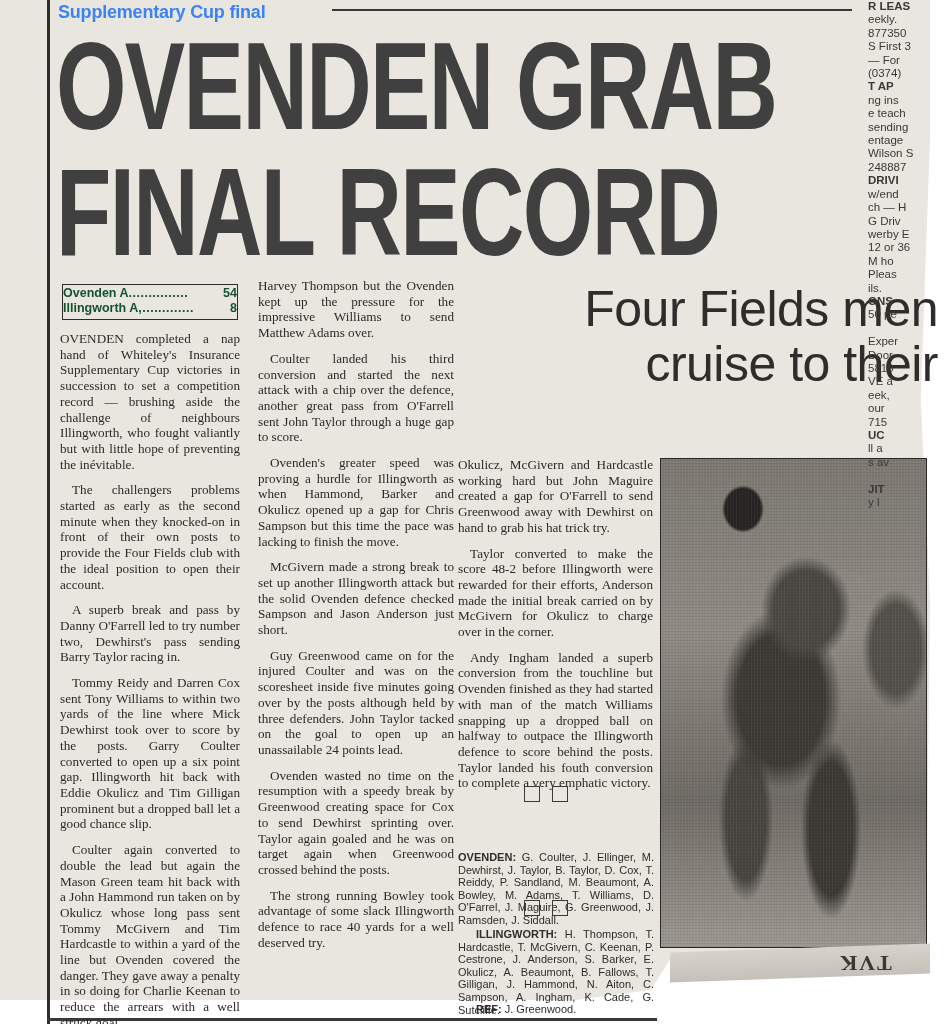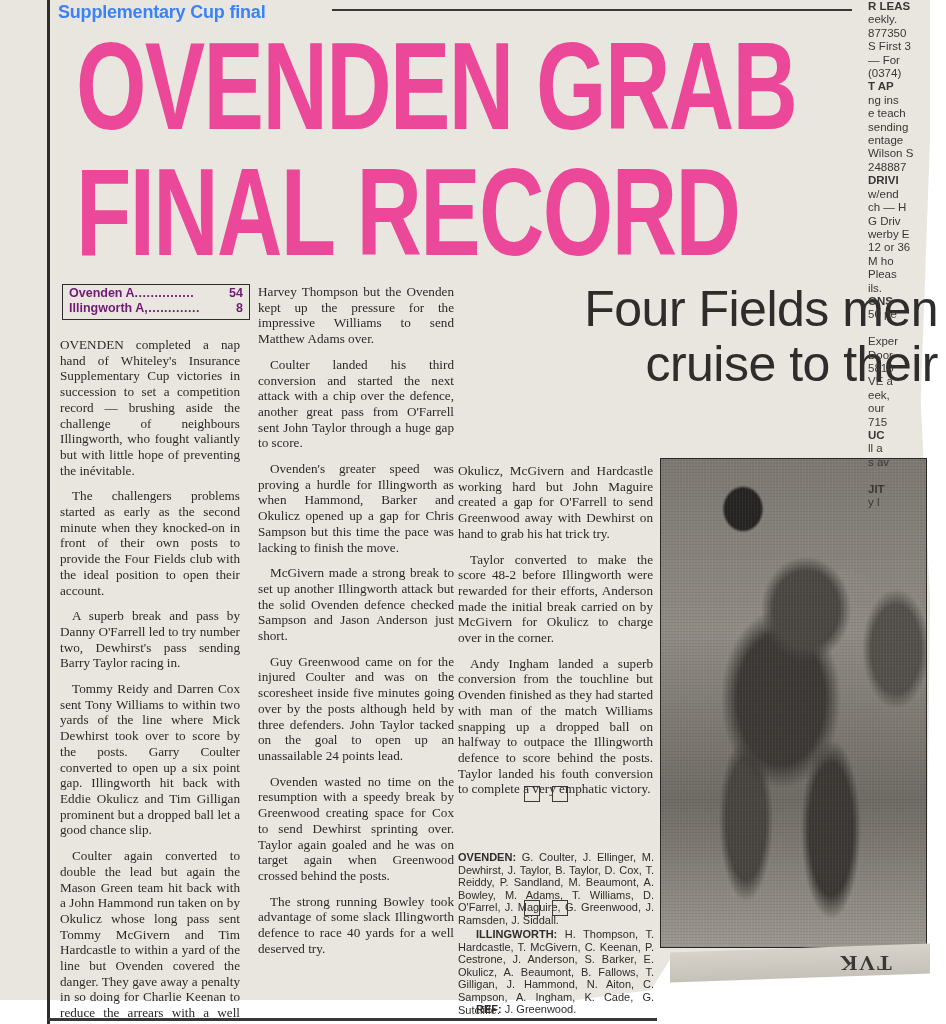--- a/index.html
+++ b/index.html
@@ -20,42 +20,42 @@
   .kicker {
     position:absolute; left:58px; top:0; height:24px;
     font-family:"Liberation Sans", sans-serif; font-weight:bold; font-size:18px; color:#3b82f6;
     letter-spacing:-0.2px; line-height:24px;
   }
   .kicker-rule { position:absolute; left:332px; top:9px; width:520px; height:2px; background:#3a3836; }
 
   .headline {
     position:absolute; left:56px; top:24px; width:820px;
     font-family:"Liberation Sans", sans-serif; font-weight:bold;
-    color:#ec4899; line-height:1;margin-left:20px;
+    color:#404040; line-height:1;
   }
   .headline .line {
     display:block; font-size:116px; height:120px; white-space:nowrap;
     transform-origin:left top; letter-spacing:-2px;
   }
   .headline .l1 { transform:scale(0.78,1.07); width:1130px; }
   .headline .l2 { transform:scale(0.78,1.07); margin-top:6px; }
 
   .scorebox {
     position:absolute; left:62px; top:284px; width:174px; height:32px;
-    border:1.5px solid #2e2c2a; padding:1px 6px;
+    border:1.5px solid #2e2c2a; padding:1px 0;
     font-family:"Liberation Sans", sans-serif; font-weight:bold; font-size:12.5px; line-height:15px;
-    color:#701a75;
+    color:#14532d;
   }
   .scorebox .row { display:flex; justify-content:space-between; white-space:nowrap; overflow:hidden; }
   .scorebox .dots { flex:1; overflow:hidden; white-space:nowrap; letter-spacing:0.5px; }
 
   .col {
     position:absolute; font-size:13.2px; line-height:15.7px; text-align:justify; color:#2c2a28;
   }
-  .col p { margin:6px 0 10px 0; text-indent:12px; }
+  .col p { margin:0 0 10px 0; text-indent:12px; }
   .col p.noindent { text-indent:0; }
   .col1 { left:60px; top:331px; width:180px; }
   .col2 { left:258px; top:278px; width:196px; }
   .col3 { left:458px; top:457px; width:195px; }
 
   .subhead {
     position:absolute; left:458px; top:282px; width:480px;
     font-family:"Liberation Sans", sans-serif; font-size:50px; line-height:55px; color:#2f2d2b;
     white-space:nowrap; letter-spacing:-0.5px;text-align:right;
   }

